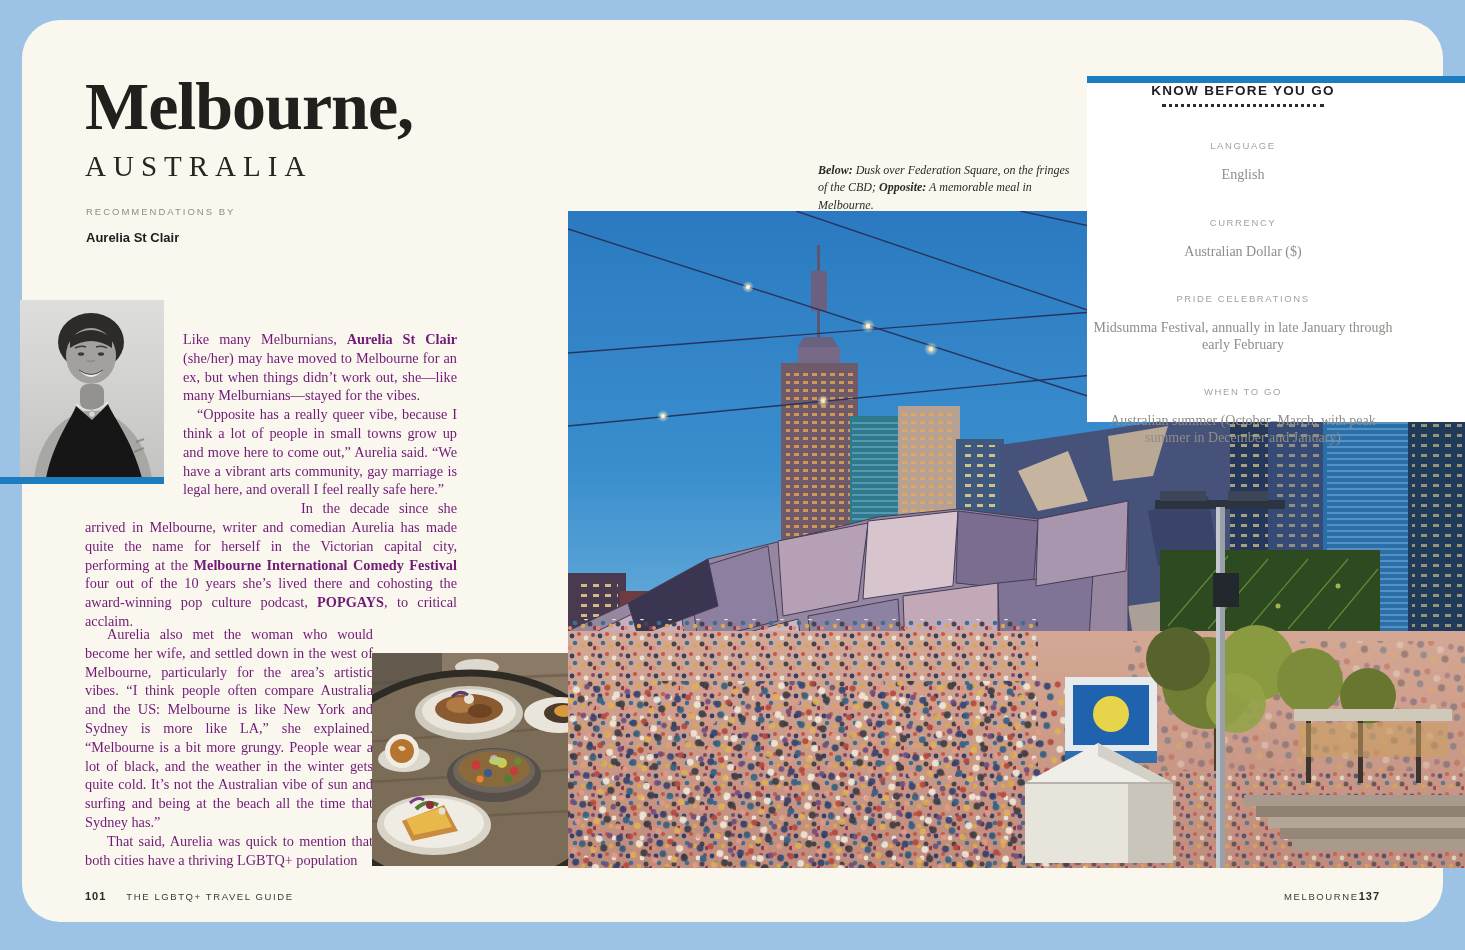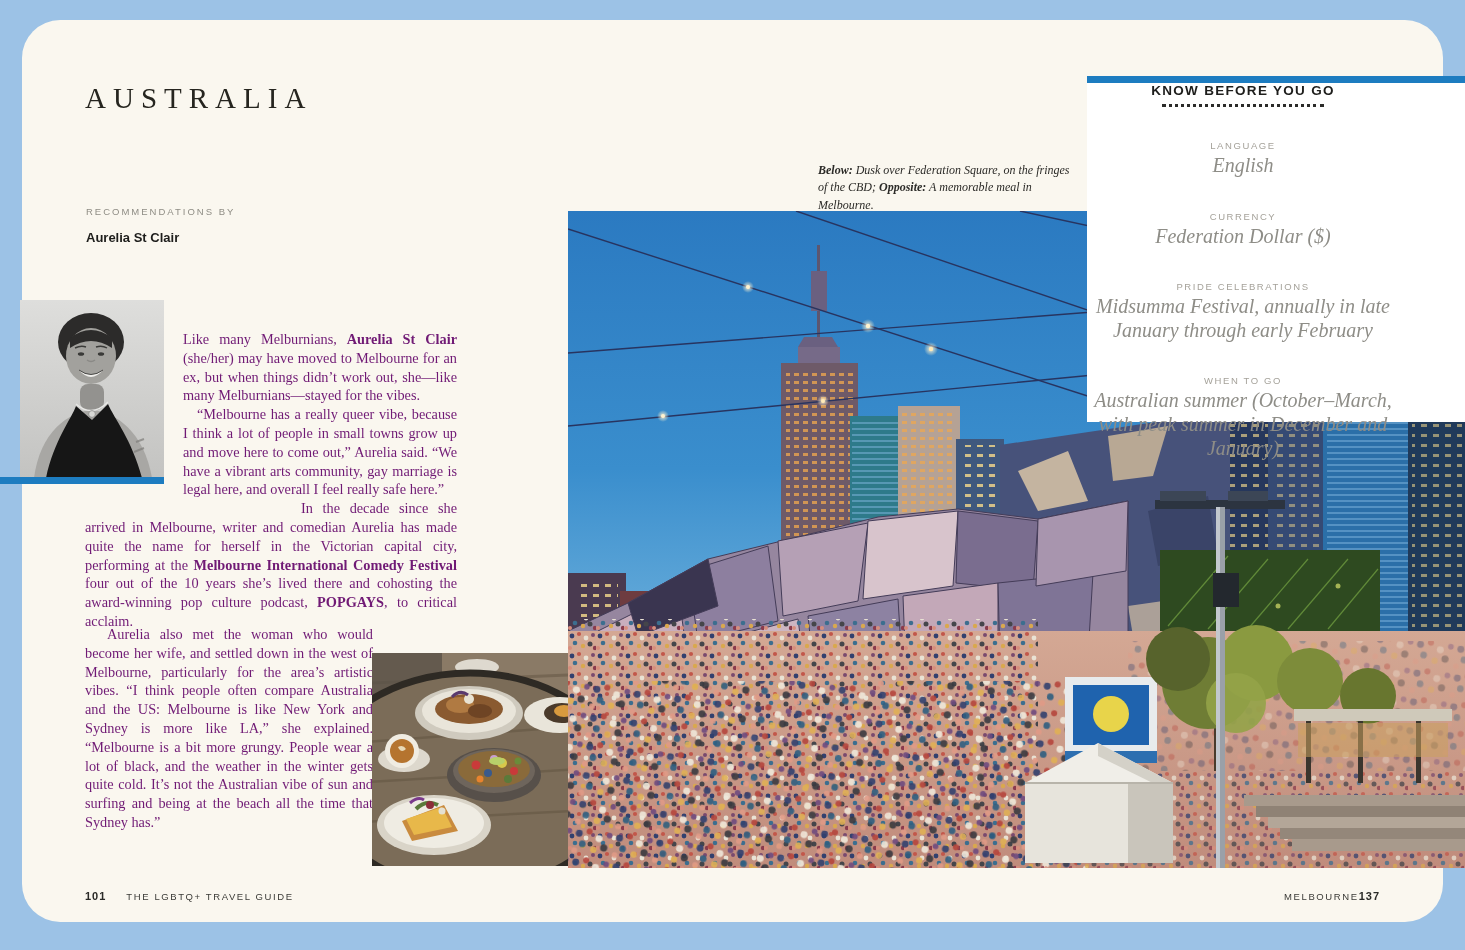--- a/index.html
+++ b/index.html
@@ -33,35 +33,36 @@
   .hero-photo{position:absolute;left:568px;top:211px;width:897px;height:657px;z-index:2;overflow:hidden;}
   .food-photo{position:absolute;left:372px;top:653px;width:196px;height:213px;z-index:3;overflow:hidden;}
 
   
   .kby-bar{position:absolute;left:1087px;top:76px;width:378px;height:7px;background:#1d7cc0;z-index:6;}
   .kby-box{position:absolute;left:1087px;top:83px;width:378px;height:339px;background:#ffffff;z-index:5;}
   .kby-inner{position:absolute;left:0;top:0;width:312px;text-align:center;}
   .kby-title{font-size:13.5px;font-weight:700;letter-spacing:1.3px;color:#1e1e1c;}
   .kby-dots{width:162px;height:0;border-bottom:3px dotted #2b2b29;margin:6px auto 0 auto;}
   .kby-label{margin-top:33px;font-size:9.5px;letter-spacing:1.6px;color:#a5a29a;}
-  .kby-value{margin-top:3px;font-family:"Liberation Serif",serif;font-size:20px;line-height:1.18;color:#8e8d87;font-style:italic;}
+  .kby-value{margin-top:16px;font-family:"Liberation Serif",serif;font-size:14px;line-height:1.18;color:#8e8d87;}
 
   
   .footer-left{position:absolute;left:85px;top:890px;display:flex;align-items:baseline;gap:20px;z-index:3;}
   .footer-right{position:absolute;right:85px;top:890px;display:flex;align-items:baseline;z-index:3;}
   .folio{font-size:11px;font-weight:700;color:#2a2a27;letter-spacing:1px;}
   .runner{font-size:9.5px;letter-spacing:1.6px;color:#3a3a36;}
 </style>
 </head>
 <body>
 
 <div class="stage">
   <div class="page"></div>
 
   <div class="title-block">
+    <div class="city-title">Melbourne,</div>
     <div class="country-sub">AUSTRALIA</div>
   </div>
   <div class="recs-label">RECOMMENDATIONS BY</div>
   <div class="recs-name">Aurelia St Clair</div>
 
   <div class="portrait">
     <svg width="144" height="178" viewBox="0 0 144 178" xmlns="http://www.w3.org/2000/svg">
       <defs>
         <linearGradient id="pbg" x1="0" y1="0" x2="0" y2="1">
           <stop offset="0" stop-color="#dededc"></stop>
@@ -93,26 +94,27 @@
       <circle cx="72" cy="114" r="3.4" fill="#d8d8d6" stroke="#8a8a88" stroke-width="0.8"></circle>
 
       <path d="M116,142 l8,-3 M114,152 l10,-4" stroke="#7e7d7a" stroke-width="2" opacity="0.7"></path>
     </svg>
   </div>
   <div class="left-accent-bar"></div>
 
   <div class="bodycopy block-a">
     <div class="float-spacer"></div>
     <p><span>Like many Melburnians, </span><b>Aurelia St Clair</b><span> (she/her) may have moved to Melbourne for an ex, but when things didn’t work out, she—like many Melburnians—stayed for the vibes.</span></p>
-    <p class="ind-s">“Melbourne has a really queer vibe, because I think a lot of people in small towns grow up and move here to come out,” Aurelia said. “We have a vibrant arts community, gay marriage is legal here, and overall I feel really safe here.”</p>
+    <p class="ind-s">“Opposite has a really queer vibe, because I think a lot of people in small towns grow up and move here to come out,” Aurelia said. “We have a vibrant arts community, gay marriage is legal here, and overall I feel really safe here.”</p>
     <p class="ind-xl"><span>In the decade since she arrived in Melbourne, writer and comedian Aurelia has made quite the name for herself in the Victorian capital city, performing at the </span><b>Melbourne International Comedy Festival</b><span> four out of the 10 years she’s lived there and cohosting the award-winning pop culture podcast, </span><b>POPGAYS</b><span>, to critical acclaim.</span></p>
   </div>
 
   <div class="bodycopy block-b">
     <p class="ind-m">Aurelia also met the woman who would become her wife, and settled down in the west of Melbourne, particularly for the area’s artistic vibes. “I think people often compare Australia and the US: Melbourne is like New York and Sydney is more like LA,” she explained. “Melbourne is a bit more grungy. People wear a lot of black, and the weather in the winter gets quite cold. It’s not the Australian vibe of sun and surfing and being at the beach all the time that Sydney has.”</p>
+    <p class="ind-m">That said, Aurelia was quick to mention that both cities have a thriving LGBTQ+ population</p>
   </div>
 
   <div class="hero-caption">
     <b>Below:</b><span> Dusk over Federation Square, on the fringes of the CBD; </span><b>Opposite:</b><span> A memorable meal in Melbourne.</span>
   </div>
 
   <div class="hero-photo">
     <svg width="897" height="657" viewBox="0 0 897 657" xmlns="http://www.w3.org/2000/svg">
       <defs>
         <linearGradient id="sky" x1="0" y1="0" x2="0" y2="1">
@@ -435,21 +437,21 @@
   </div>
 
   <div class="kby-bar"></div>
   <div class="kby-box">
     <div class="kby-inner">
       <div class="kby-title">KNOW BEFORE YOU GO</div>
       <div class="kby-dots"></div>
       <div class="kby-label">LANGUAGE</div>
       <div class="kby-value">English</div>
       <div class="kby-label">CURRENCY</div>
-      <div class="kby-value">Federation Dollar ($)</div>
+      <div class="kby-value">Australian Dollar ($)</div>
       <div class="kby-label">PRIDE CELEBRATIONS</div>
       <div class="kby-value">Midsumma Festival, annually in late January through early February</div>
       <div class="kby-label">WHEN TO GO</div>
       <div class="kby-value">Australian summer (October–March, with peak summer in December and January)</div>
     </div>
   </div>
 
   <div class="footer-left">
     <span class="folio">101</span>
     <span class="runner">THE LGBTQ+ TRAVEL GUIDE</span>

